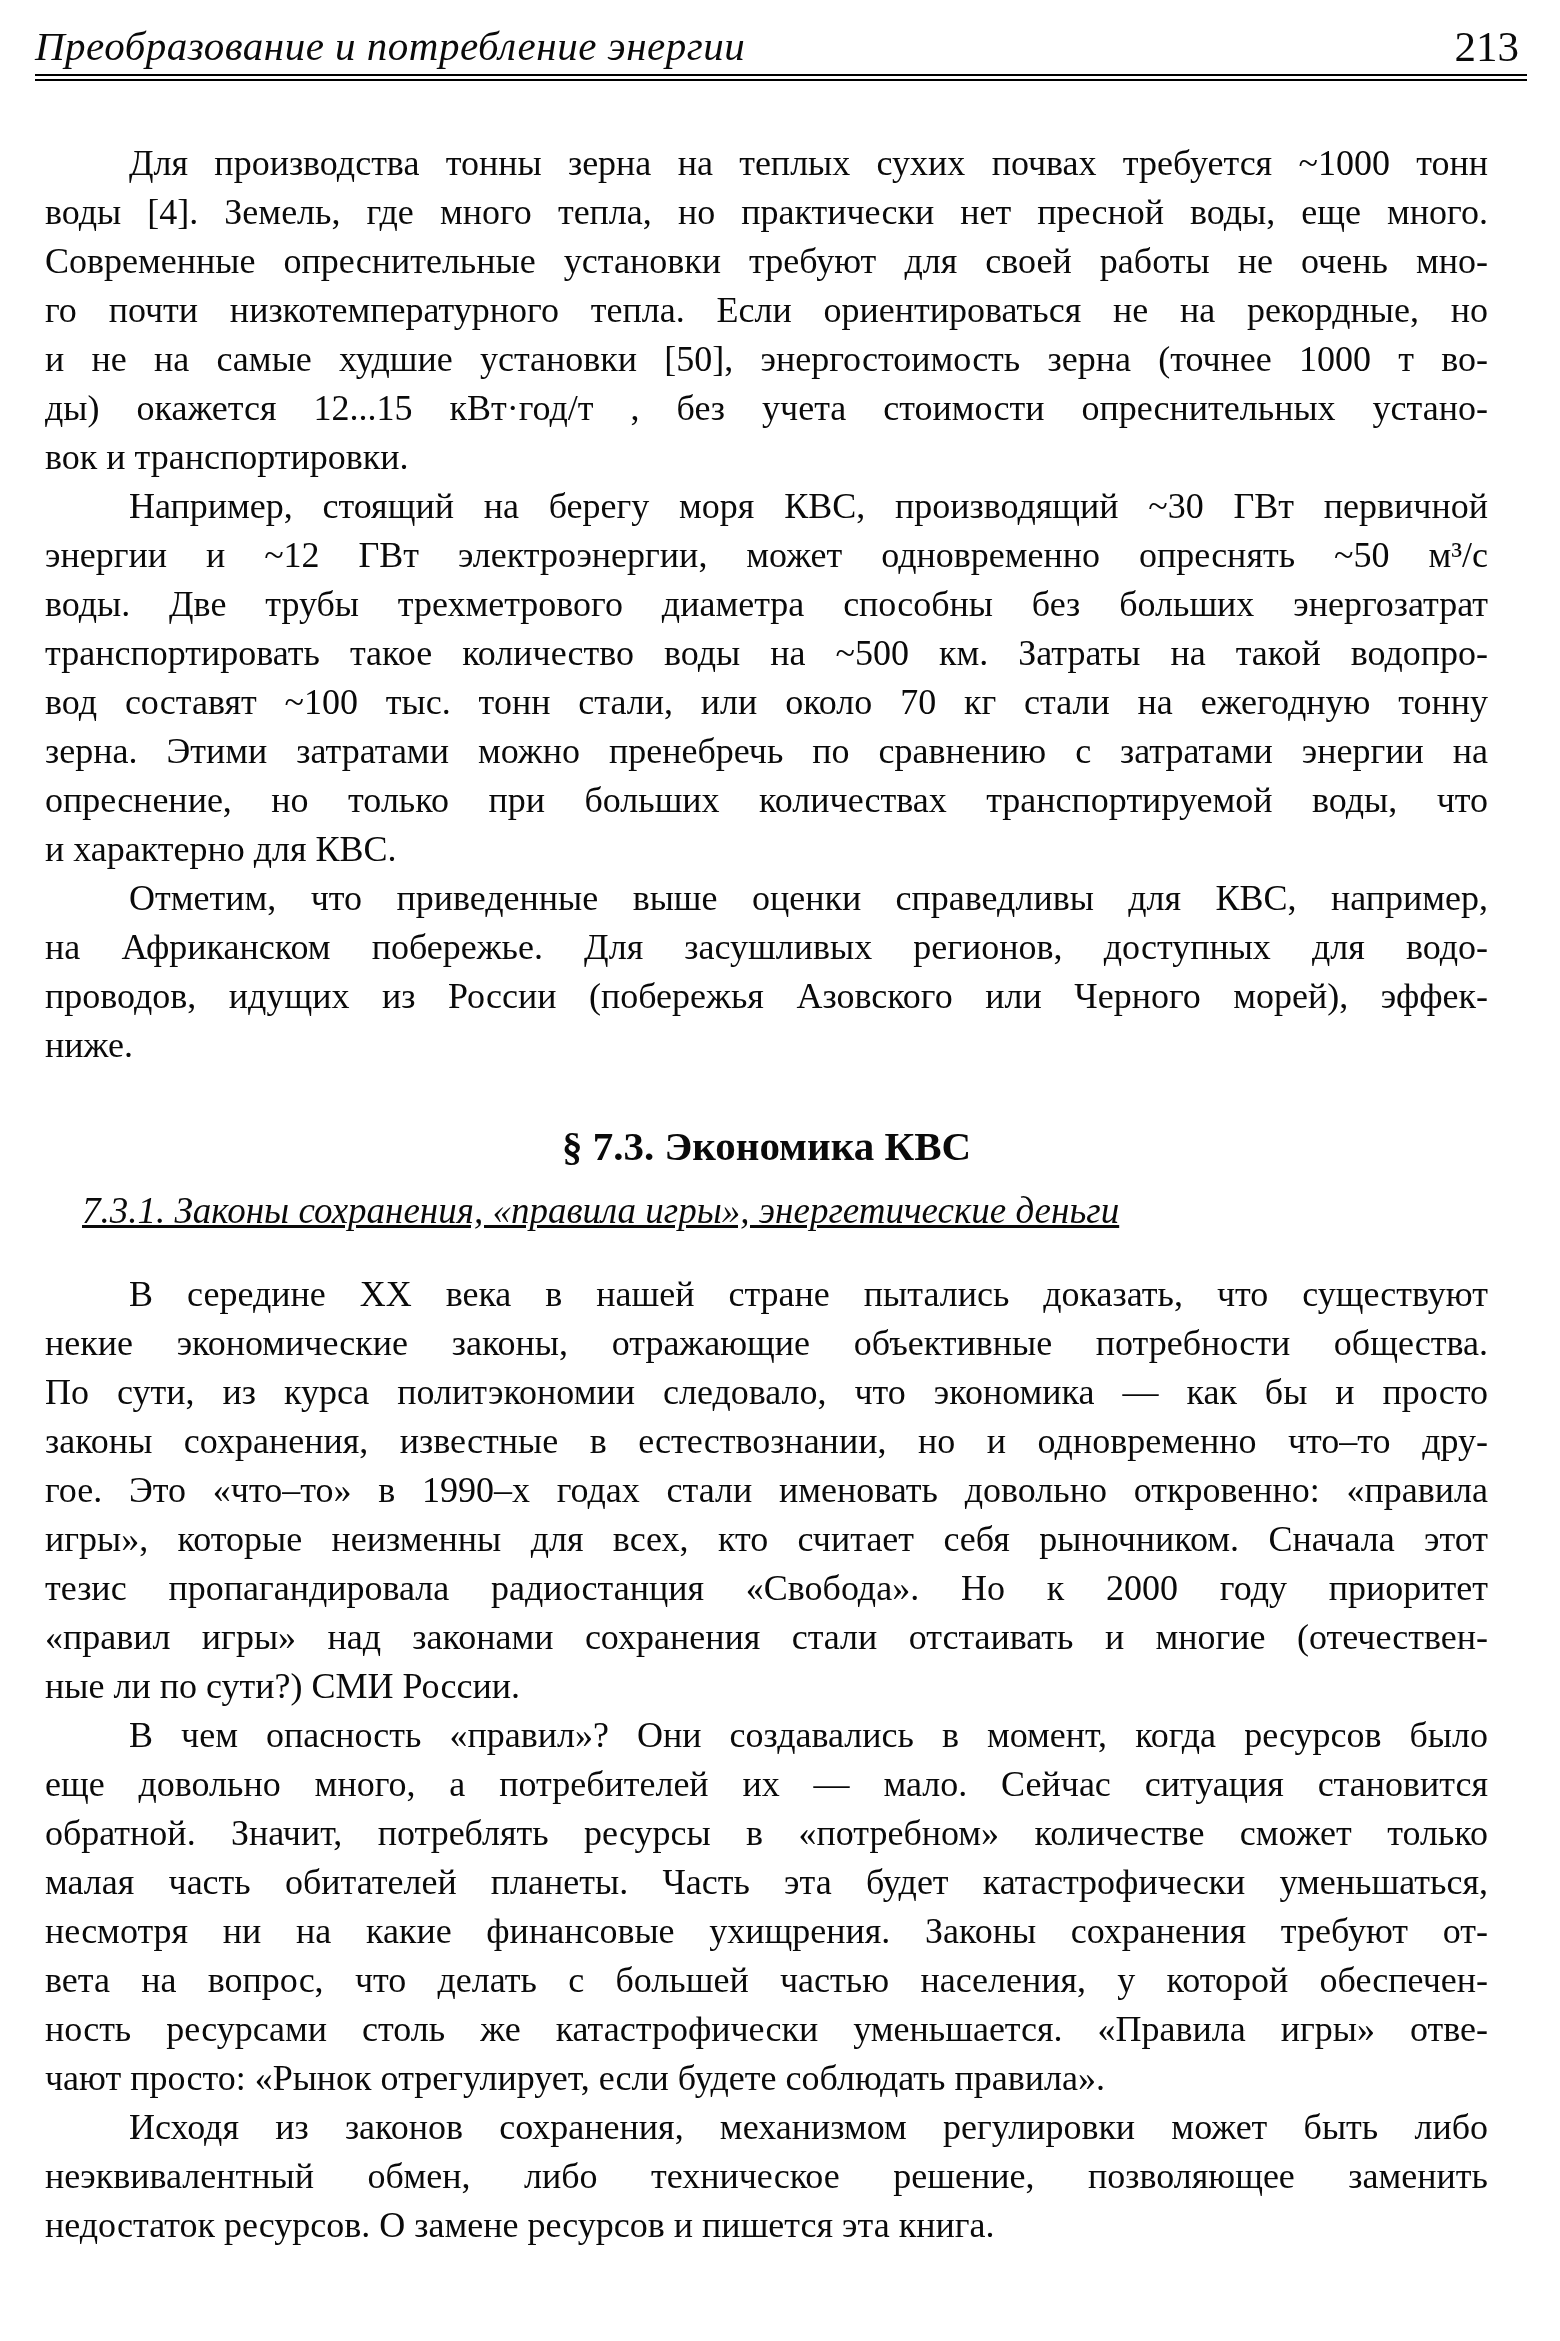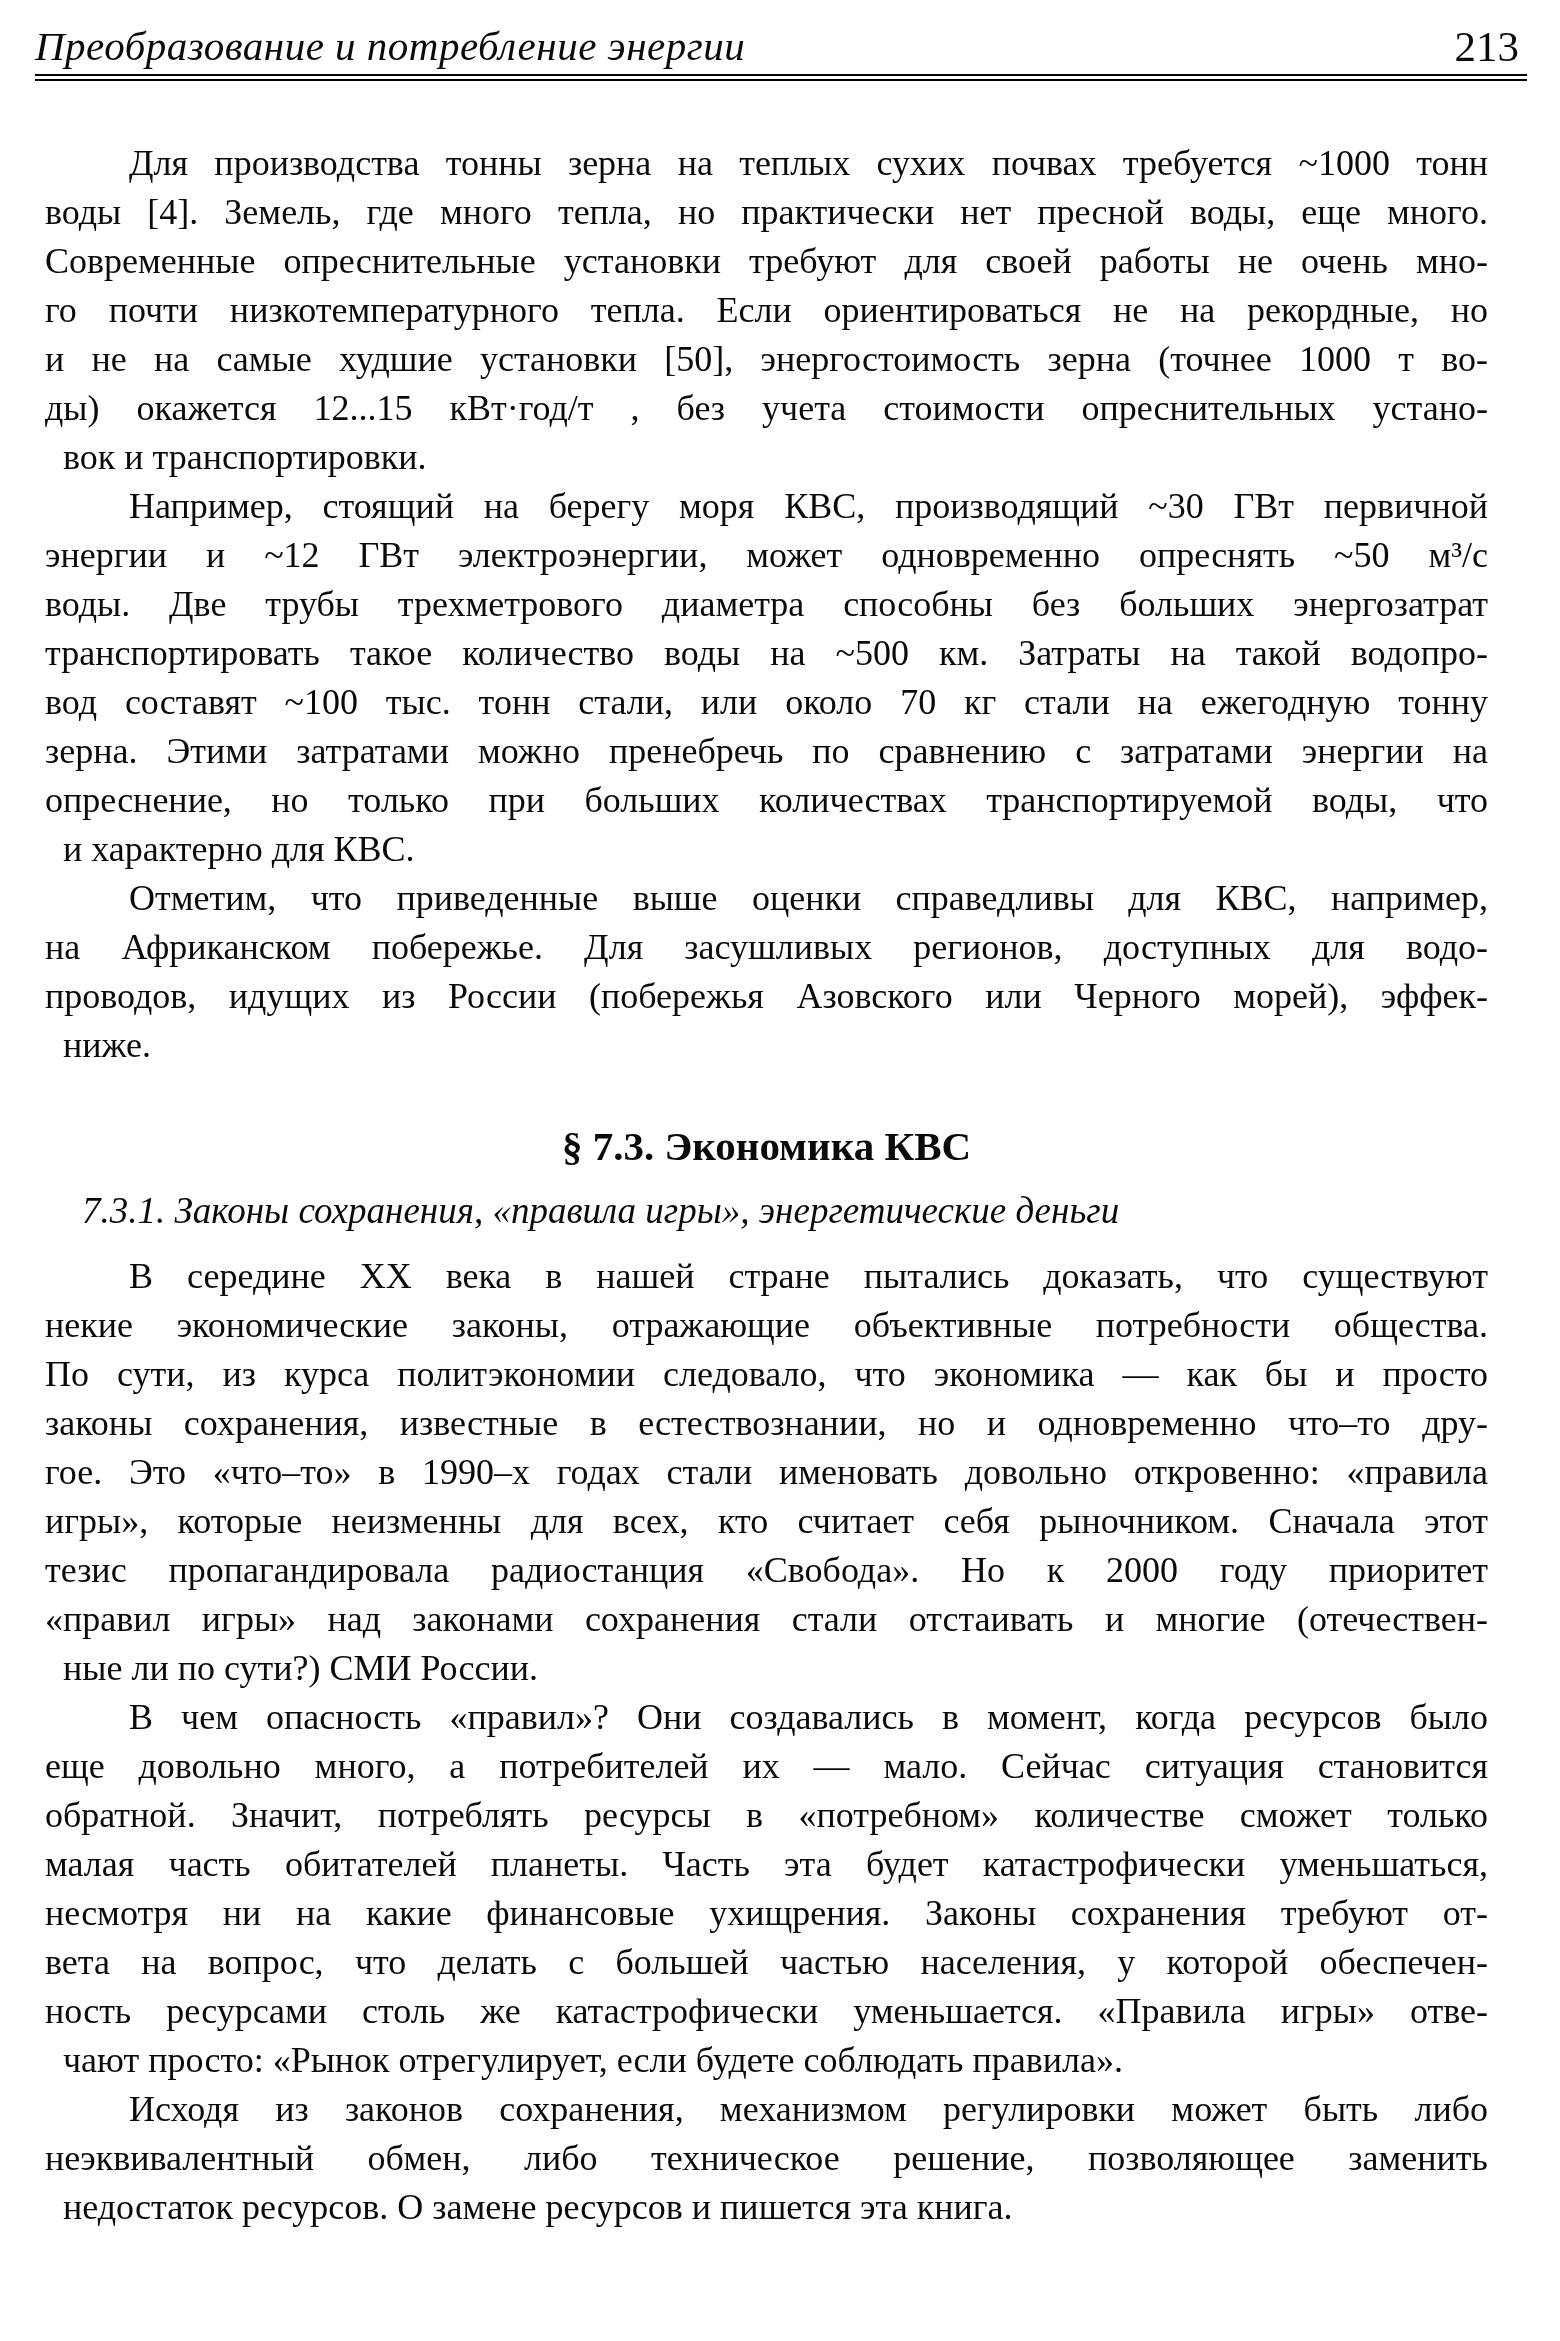--- a/index.html
+++ b/index.html
@@ -61,36 +61,36 @@
   .para { margin: 0; }
   .line {
     text-align: justify;
     text-align-last: justify;
     text-justify: inter-word;
     white-space: nowrap;
   }
   .line.last {
     text-align-last: left;
     white-space: normal;
-    margin-left: 18px;
   }
   .para .line:first-child { text-indent: 84px; }
   .section-heading {
     margin: 53px 0 19px 0;
     text-align: center;
     font-size: 41px;
     font-weight: bold;
     line-height: 47px;
   }
   .subsection-heading {
-    margin: 0 0 20px 37px;
+    margin: 0 0 38px 37px;
     font-size: 37px;
     font-weight: normal;
     font-style: italic;
     line-height: 43px;
+    text-decoration: underline;
   }
 </style>
 </head>
 <body>
 
 <div class="page">
 
   <header class="page-header">
     <div class="running-title">Преобразование и потребление энергии</div>
     <div class="page-number">213</div>

